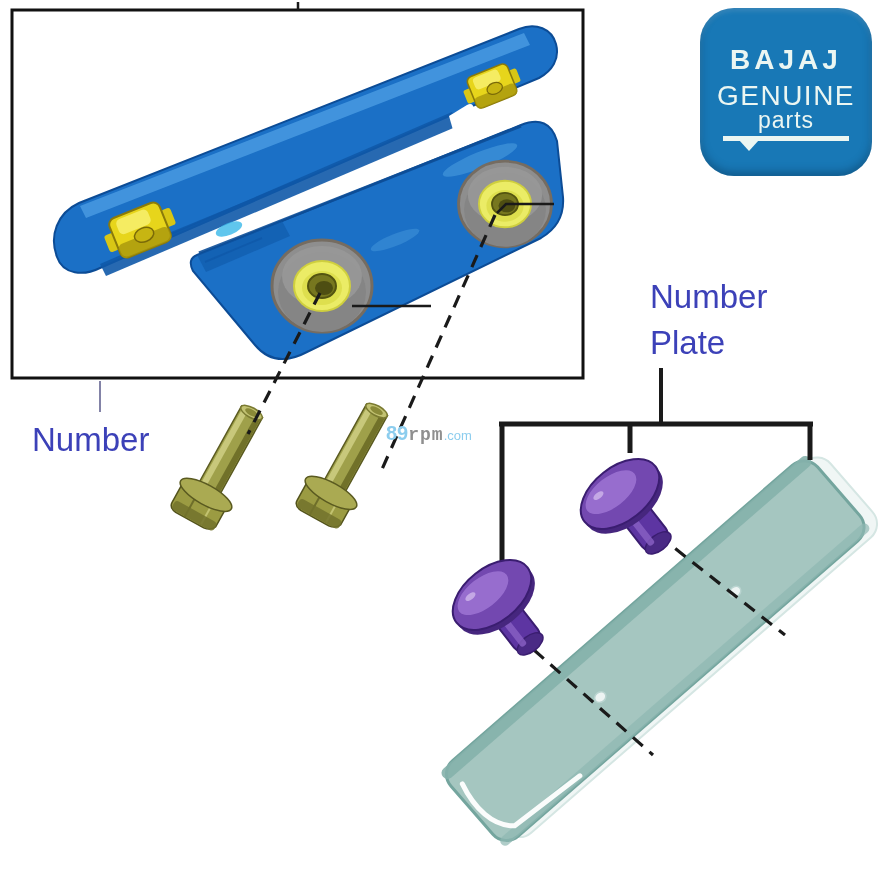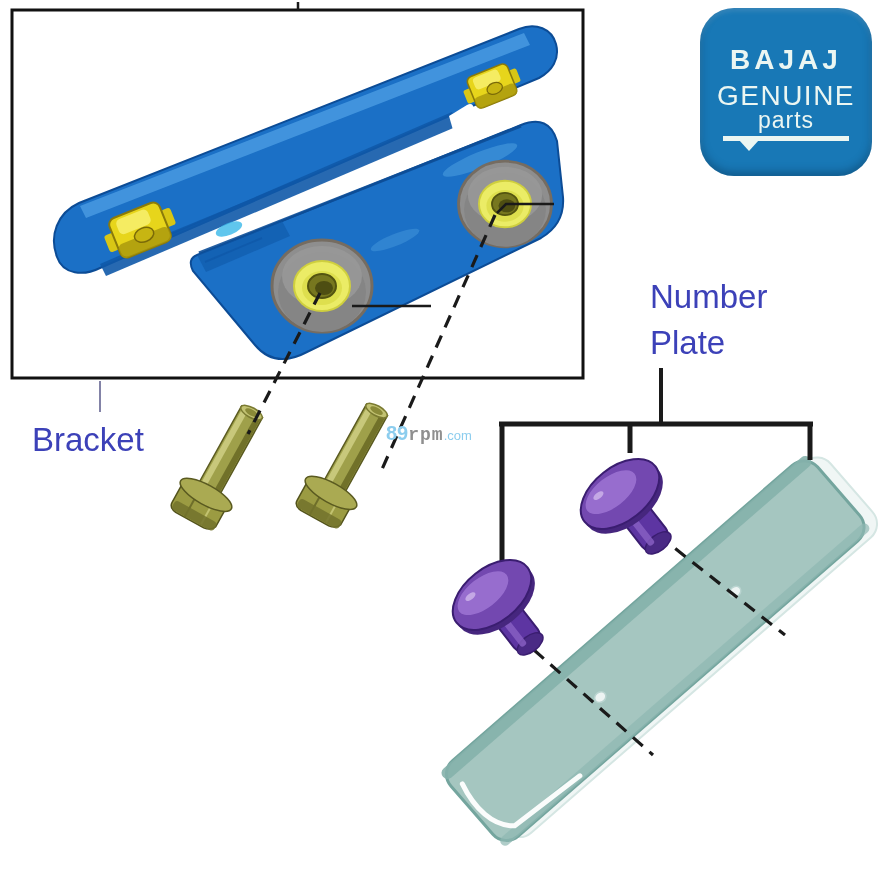--- a/index.html
+++ b/index.html
@@ -177,21 +177,21 @@
     <rect x="-9" y="16" width="7" height="44" rx="3" fill="#8a62c4" opacity="0.8"></rect>
     <ellipse cx="0" cy="6" rx="45" ry="27" fill="#46267e"></ellipse>
     <ellipse cx="0" cy="0" rx="45" ry="27" class="c-purple" stroke="#3a1d70" stroke-width="2"></ellipse>
     <ellipse cx="-6" cy="-7" rx="30" ry="15" fill="#9d74d4" opacity="0.85"></ellipse>
     <ellipse cx="-18" cy="-12" rx="6" ry="3" fill="#c9aee8" opacity="0.9"></ellipse>
   </g>
 
   <line x1="100" y1="381" x2="100" y2="412" stroke="#5a5a8a" stroke-width="1.5"></line>
 </svg>
 
-  <div class="label bracket">Bracket</div>
+  <div class="label bracket">Number</div>
   <div class="label nplate">Number Plate</div>
 
   <div class="watermark"><span class="wm-num">89</span><span class="wm-rpm">rpm</span><span class="wm-com">.com</span></div>
 
   <div class="logo">
     <div class="logo-brand">BAJAJ</div>
     <div class="logo-genuine">GENUINE</div>
     <div class="logo-parts">parts</div>
     <div class="logo-rule"></div>
   </div>

